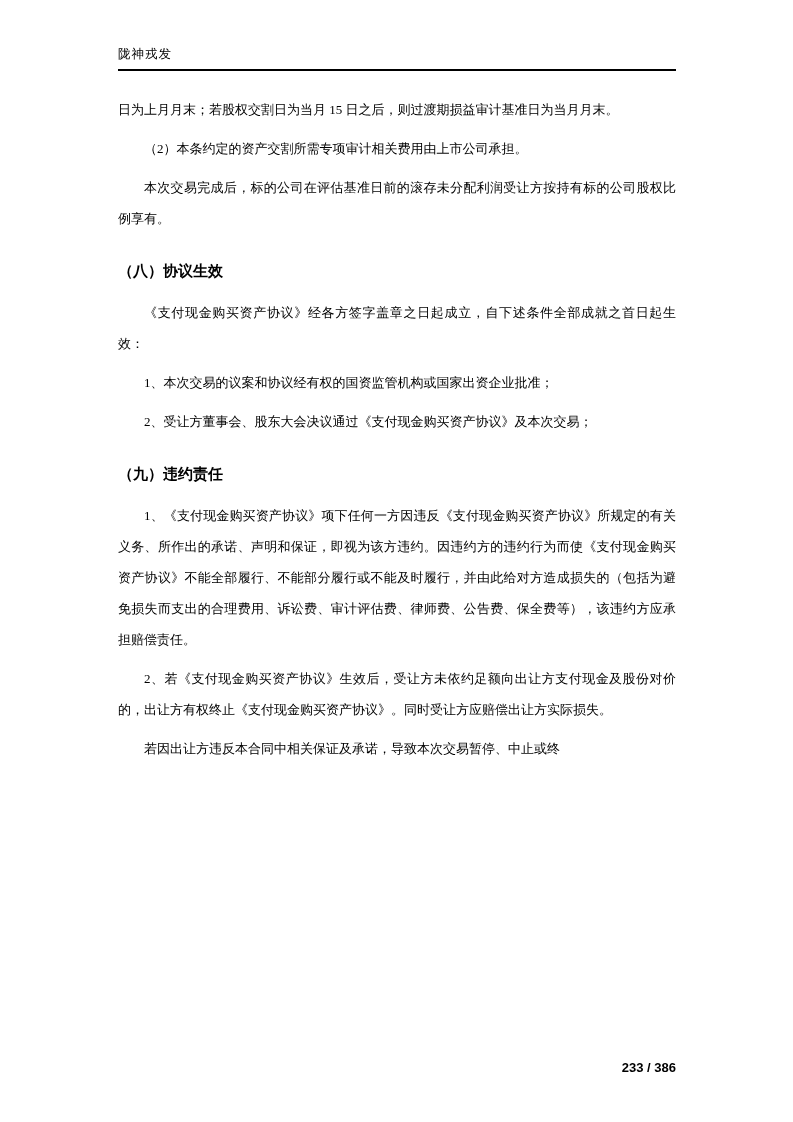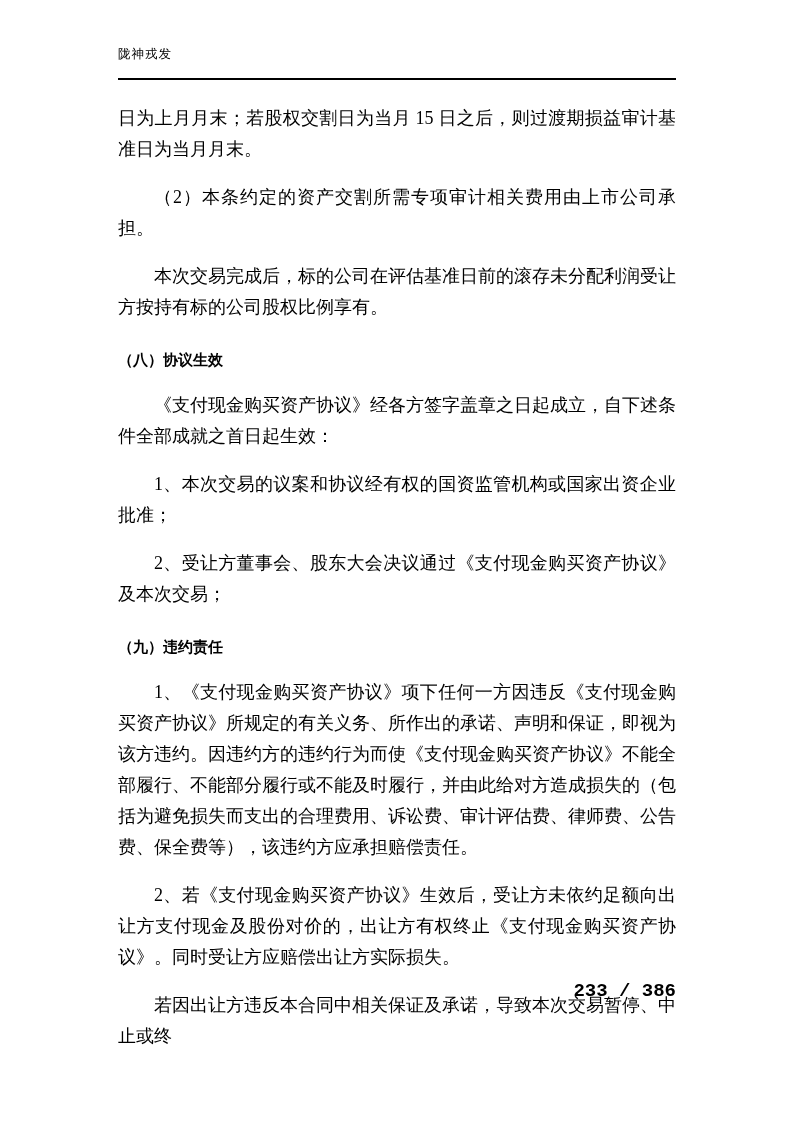--- a/index.html
+++ b/index.html
@@ -14,57 +14,57 @@
     color: #000000;
   }
   .header {
     position: absolute;
     left: 118px;
     width: 558px;
     top: 46px;
     display: flex;
     justify-content: space-between;
     align-items: center;
-    padding-bottom: 16px;
+    padding-bottom: 7px;
     border-bottom: 2px solid #000000;
     font-size: 12.5px;
     line-height: 16px;
   }
   .header .hdr-left { letter-spacing: 1px; }
   .header .hdr-right { text-align: right; }
   .content {
     position: absolute;
     left: 118px;
     width: 558px;
     top: 86px;
   }
   .content p {
-    margin: 17px 0 8px 0;
-    font-size: 18px;
+    margin: 8px 0 8px 0;
+    font-size: 13px;
     line-height: 31px;
     text-align: justify;
     text-indent: 2em;
     word-break: break-all;
   }
   .content p.no-indent { text-indent: 0; }
   .content h2 {
     font-family: "Liberation Sans", "DejaVu Sans", sans-serif;
     font-size: 15px;
     font-weight: bold;
     line-height: 26px;
     margin: 24px 0 13px 0;
     text-indent: 0;
   }
   .footer {
     position: absolute;
     right: 117px;
-    top: 980px;
-    font-size: 19px;
+    top: 1060px;
+    font-size: 13px;
     font-weight: bold;
-    font-family: Liberation Mono, monospace;
+    font-family: Liberation Sans, sans-serif;
   }
 </style>
 </head>
 <body>
 
 <div class="page">
 
   <div class="header">
     <span class="hdr-left">陇神戎发</span>
   </div>

